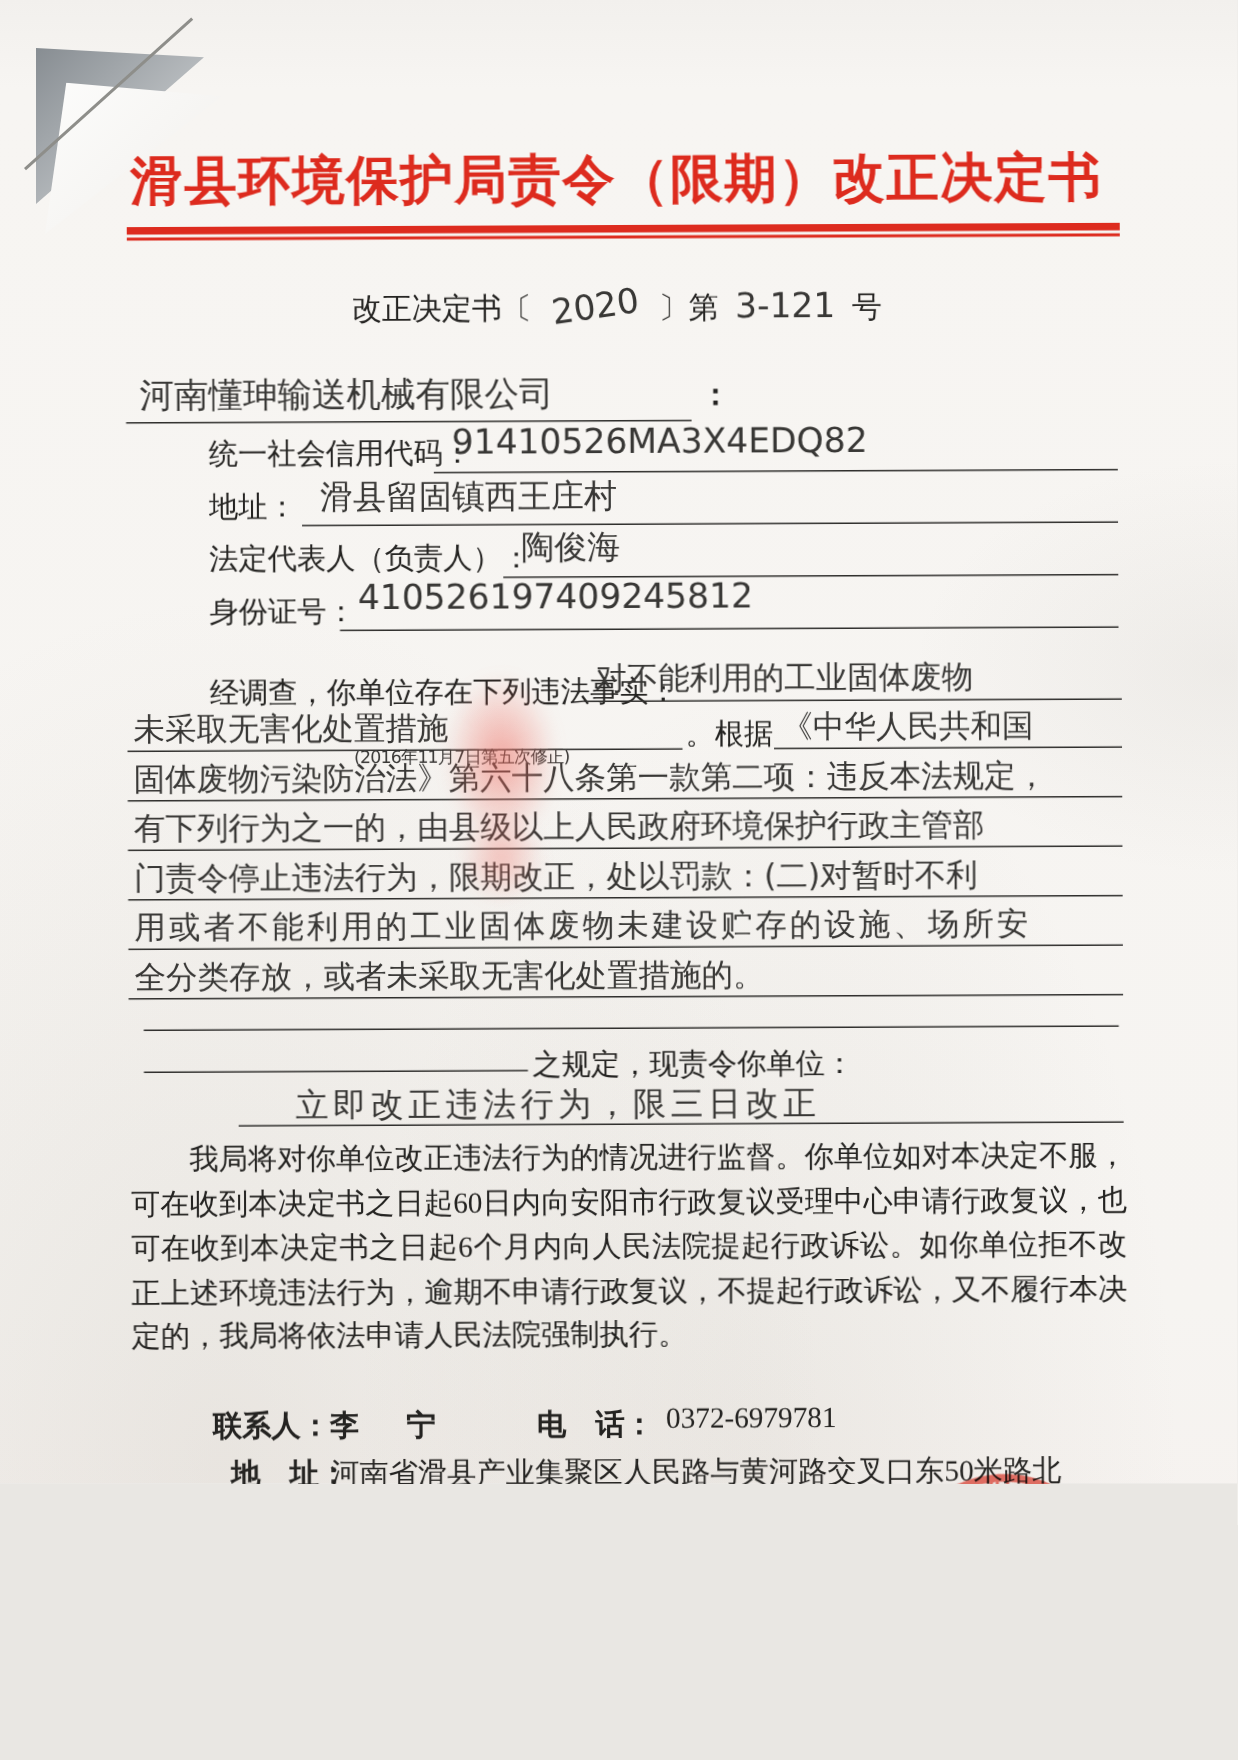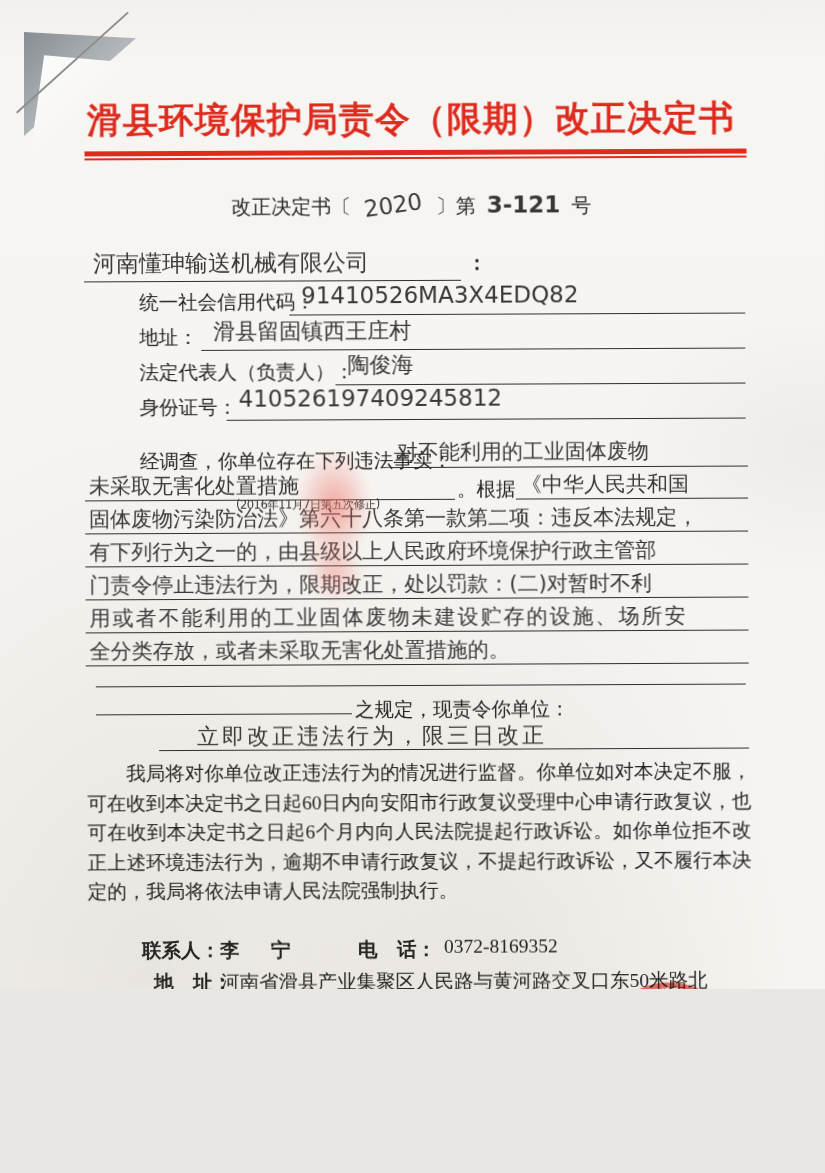--- a/index.html
+++ b/index.html
@@ -46,21 +46,21 @@
 
     <div class="abs double-rule" style="left:86px;top:150px;width:662px;">
       <div class="thick"></div>
         <div class="thin"></div>
     </div>
 
     <div class="abs print" id="docno">
       <span>改正决定书〔</span>
       <span class="hw" style="display:inline-block;transform:rotate(-8deg);margin:0 8px;">2020</span>
       <span>〕第</span>
-      <span class="hw" style="display:inline-block;margin:0 6px;font-weight:bold;">3-121</span>
+      <span class="hw" style="display:inline-block;margin:0 6px;">3-121</span>
       <span>号</span>
     </div>
 
     <div class="ul" style="left:85px;top:250px;width:377px;height:30px;"></div>
     <div class="abs hw" style="left:94px;top:247px;font-size:23px;">河南懂珅输送机械有限公司</div>
     <div class="abs print bold" style="left:468px;top:250px;font-size:20px;">：</div>
 
     <div class="abs print lbl" style="left:140px;top:288px;">统一社会信用代码：</div>
     <div class="ul" style="left:290px;top:284px;width:456px;height:30px;"></div>
     <div class="abs hw" style="left:302px;top:282px;font-size:23px;">91410526MA3X4EDQ82</div>
@@ -109,21 +109,21 @@
     <div class="abs print lbl" style="left:354px;top:696px;">之规定，现责令你单位：</div>
 
     <div class="ul" style="left:158px;top:722px;width:590px;height:27px;"></div>
     <div class="abs hw" style="left:196px;top:721px;font-size:22px;letter-spacing:3px;">立即改正违法行为，限三日改正</div>
 
     <div class="abs print para" style="left:86px;top:758px;width:664px;">我局将对你单位改正违法行为的情况进行监督。你单位如对本决定不服，可在收到本决定书之日起60日内向安阳市行政复议受理中心申请行政复议，也可在收到本决定书之日起6个月内向人民法院提起行政诉讼。如你单位拒不改正上述环境违法行为，逾期不申请行政复议，不提起行政诉讼，又不履行本决定的，我局将依法申请人民法院强制执行。</div>
 
     <div class="abs print lbl bold" style="left:140px;top:936px;">联系人：</div>
     <div class="abs print lbl bold" style="left:218px;top:936px;letter-spacing:6px;">李　宁</div>
     <div class="abs print lbl bold" style="left:356px;top:936px;">电　话：</div>
-    <div class="abs print lbl" style="left:442px;top:936px;">0372-8169352</div>
+    <div class="abs print lbl" style="left:442px;top:936px;">0372-6979781</div>
 
     <div class="abs print lbl bold" style="left:152px;top:968px;">地　址：</div>
     <div class="abs print lbl" style="left:218px;top:968px;">河南省滑县产业集聚区人民路与黄河路交叉口东50米路北</div>
 
     <div class="abs hw" style="left:552px;top:1040px;font-size:27px;transform:rotate(-12deg);">2020</div>
     <div class="abs print" style="left:616px;top:1040px;font-size:20px;">年</div>
     <div class="abs hw" style="left:650px;top:1034px;font-size:24px;transform:rotate(-6deg);">11</div>
     <div class="abs print" style="left:676px;top:1040px;font-size:20px;">月</div>
     <div class="abs hw" style="left:701px;top:1020px;font-size:35px;">9</div>
     <div class="abs print" style="left:731px;top:1040px;font-size:20px;">日</div>

